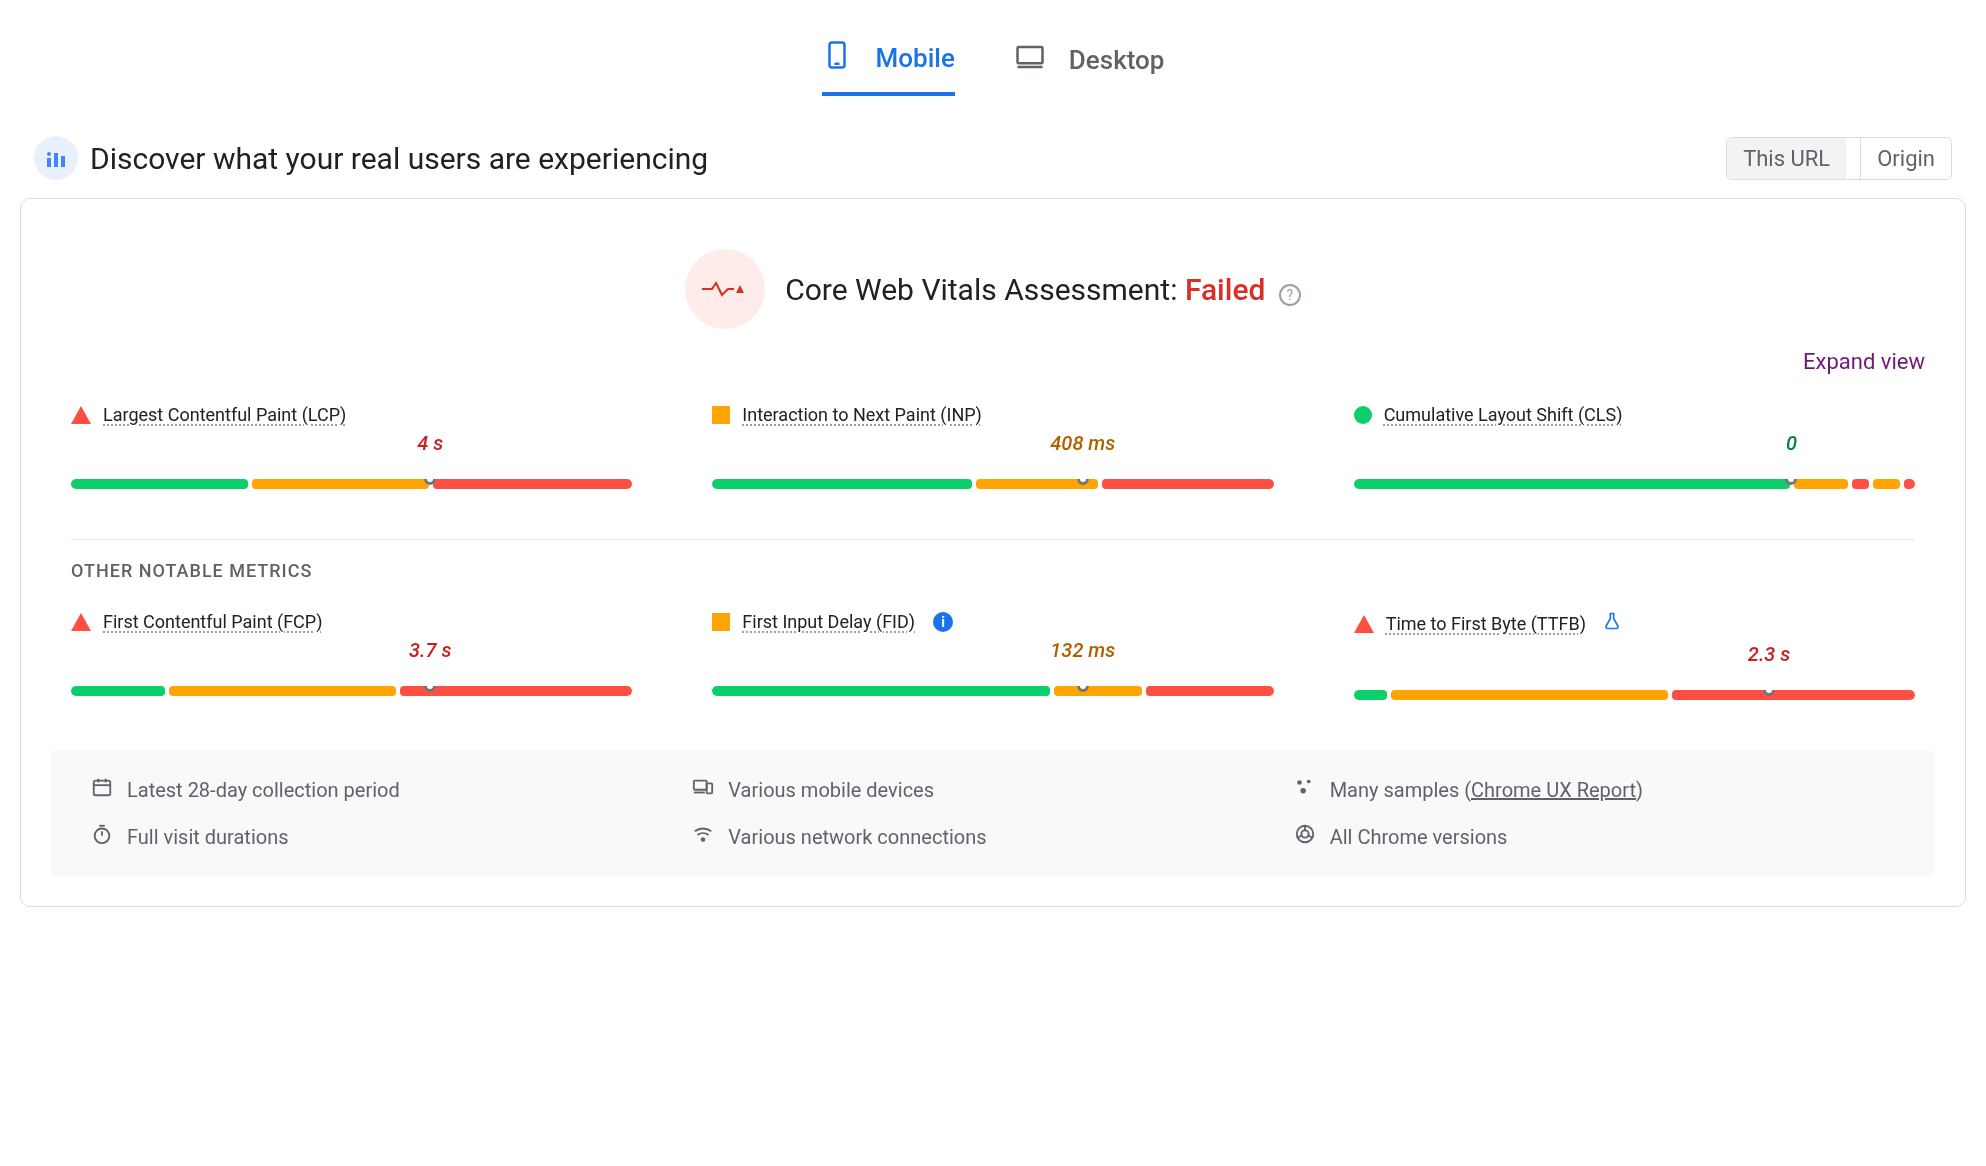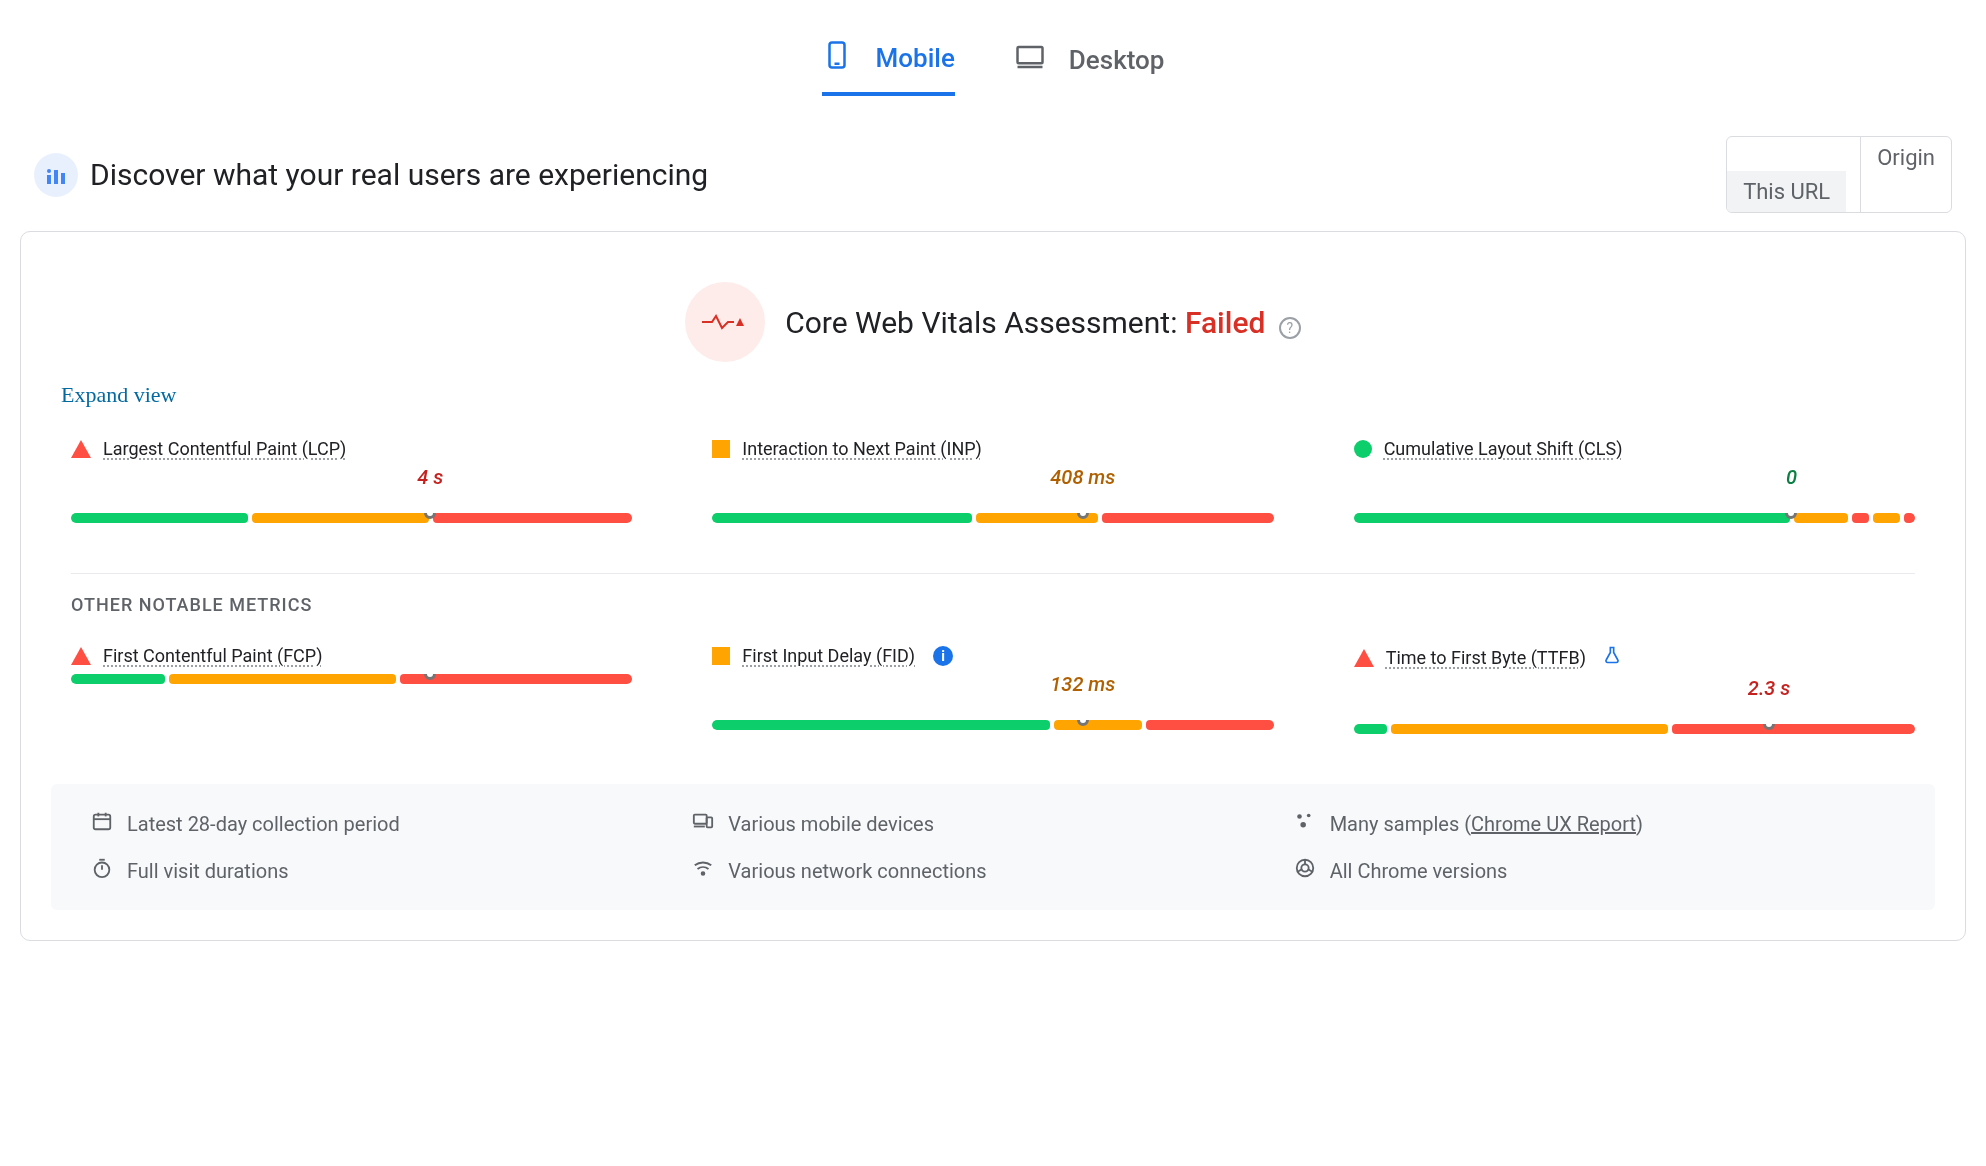--- a/index.html
+++ b/index.html
@@ -59,21 +59,20 @@
     overflow: hidden;
     font-size: 22px;
     color: #5f6368;
   }
   .scope-toggle > div {
     padding: 8px 16px;
     cursor: pointer;
   }
   .scope-toggle > div.active {
     background: #f1f3f4;
-    margin-top: 34px;
   }
   .scope-toggle > div + div { border-left: 1px solid #dadce0; margin-left: 14px; }
 
   
   .panel {
     border: 1px solid #dadce0;
     border-radius: 10px;
     padding: 30px 0 0;
   }
   .assessment {
@@ -92,26 +91,25 @@
   .assessment-text { font-size: 30px; font-weight: 400; }
   .assessment-status { color: #d93025; font-weight: 500; }
   .help-circle {
     width: 22px; height: 22px; border: 2px solid #9aa0a6;
     border-radius: 50%; display: inline-flex;
     align-items: center; justify-content: center;
     font-size: 14px; color: #9aa0a6; margin-left: 6px;
     cursor: pointer;
   }
   .expand-row {
-    text-align: left;
-    color: #0369a1;
+    text-align: right;
+    color: #701a75;
     font-size: 22px;
     padding: 10px 40px 20px;
     cursor: pointer;
-    font-family: Liberation Serif, serif;
   }
 
   
   .metrics {
     display: grid;
     grid-template-columns: repeat(3, 1fr);
     gap: 50px 80px;
     padding: 10px 50px 20px;
   }
   .metric {}
@@ -307,20 +305,23 @@
   <div class="divider"></div>
   <div class="subheading">OTHER NOTABLE METRICS</div>
 
   <div class="metrics">
 
     <div class="metric">
       <div class="metric-title-row">
         <span class="status-dot poor"></span>
         <span class="metric-name">First Contentful Paint (FCP)</span>
       </div>
+      <div class="value-wrap">
+          <span class="metric-value poor value-label" style="left:64%">3.7 s</span>
+        </div>
       <div class="bar">
         <span class="seg g" style="flex:17"></span>
           <span class="seg a" style="flex:41"></span>
           <span class="seg p" style="flex:42"></span>
         <span class="marker" style="left:64%"></span>
       </div>
     </div>
 
     <div class="metric">
       <div class="metric-title-row">

